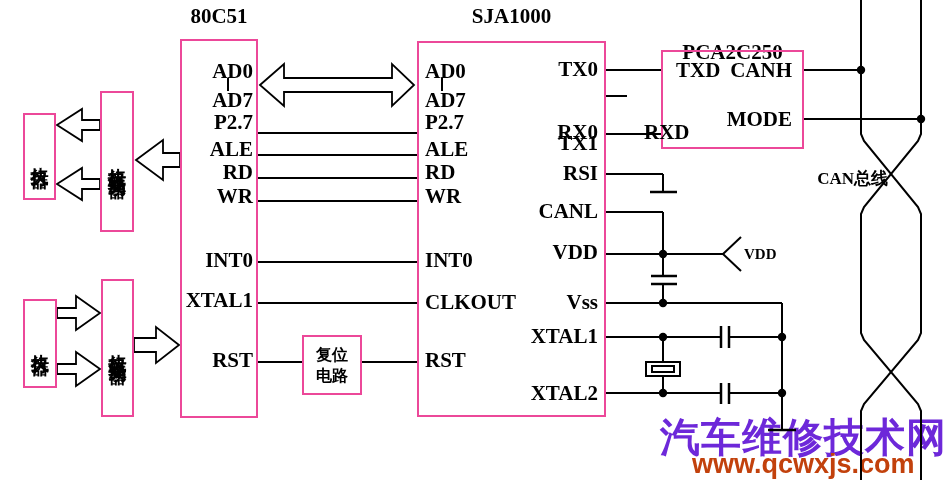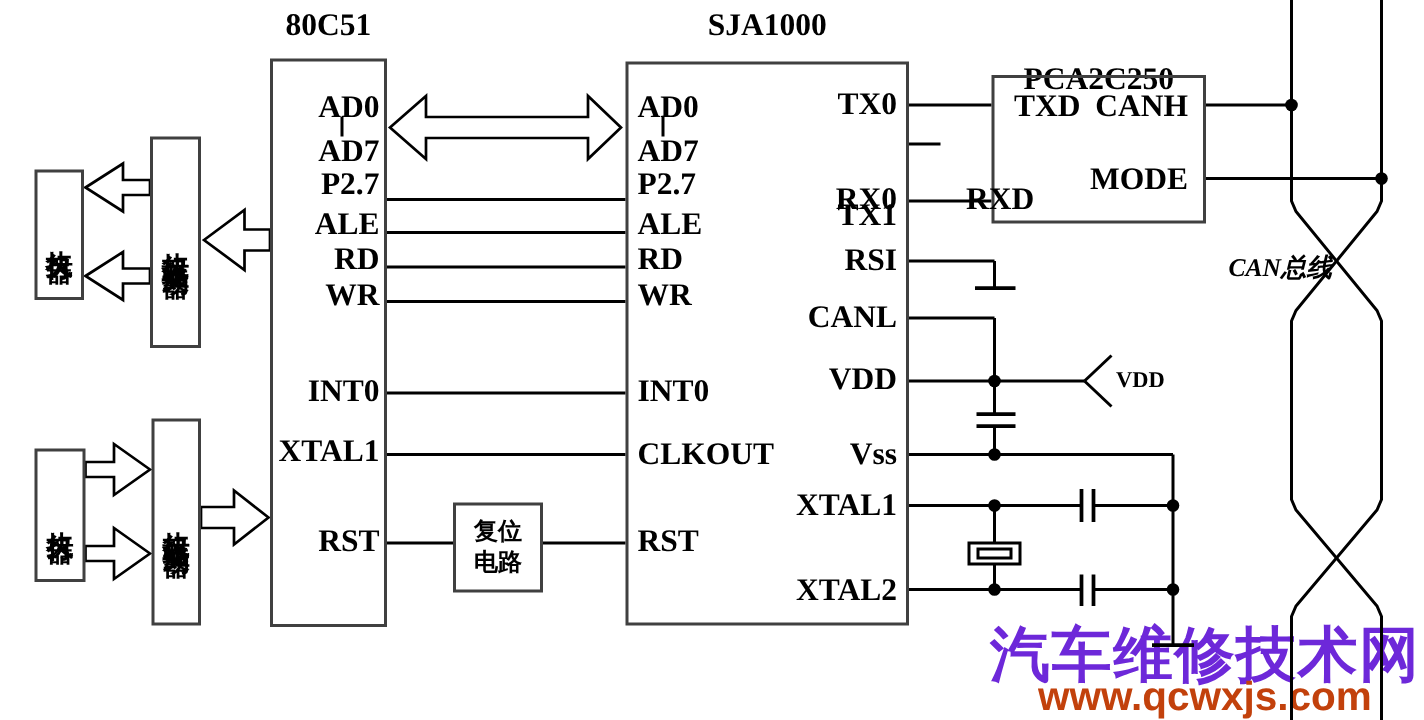--- a/index.html
+++ b/index.html
@@ -2,21 +2,21 @@
 <html><head>
 <meta charset="utf-8">
 <style>
   html,body{margin:0;padding:0;background:#ffffff;}
   .stage{
     position:relative;width:949px;height:480px;background:#ffffff;overflow:hidden;
     font-family:"Liberation Serif",serif;color:#000;
   }
   .stage svg{position:absolute;left:0;top:0;z-index:2;}
   .box{
-    position:absolute;border:2px solid #404040;background:transparent;z-index:3;
+    position:absolute;border:2px solid #ec4899;background:transparent;z-index:3;
     display:flex;align-items:center;justify-content:center;
   }
   .title{
     position:absolute;z-index:3;font-weight:bold;font-size:21px;line-height:18px;
     text-align:center;white-space:nowrap;
   }
   .pin{
     position:absolute;z-index:3;font-weight:bold;font-size:21px;line-height:16px;
     height:16px;white-space:nowrap;
   }
@@ -195,15 +195,15 @@
   <div class="pin r" style="left:518px;top:294px;width:80px;">Vss</div>
   <div class="pin r" style="left:518px;top:328px;width:80px;">XTAL1</div>
   <div class="pin r" style="left:518px;top:385px;width:80px;">XTAL2</div>
 
   <div class="pin" style="left:676px;top:62px;">TXD</div>
   <div class="pin" style="left:644px;top:124px;">RXD</div>
   <div class="pin r" style="left:712px;top:62px;width:80px;">CANH</div>
   <div class="pin r" style="left:712px;top:111px;width:80px;">MODE</div>
 
   <div class="annot" style="left:744px;top:246px;font-size:15px;">VDD</div>
-  <div class="annot" style="left:788px;top:167px;width:100px;text-align:right;font-size:17px;font-style:italic;">CAN总线</div>
+  <div class="annot" style="left:788px;top:167px;width:100px;text-align:right;font-size:17px;">CAN总线</div>
 
 </div>
 
 </body></html>

